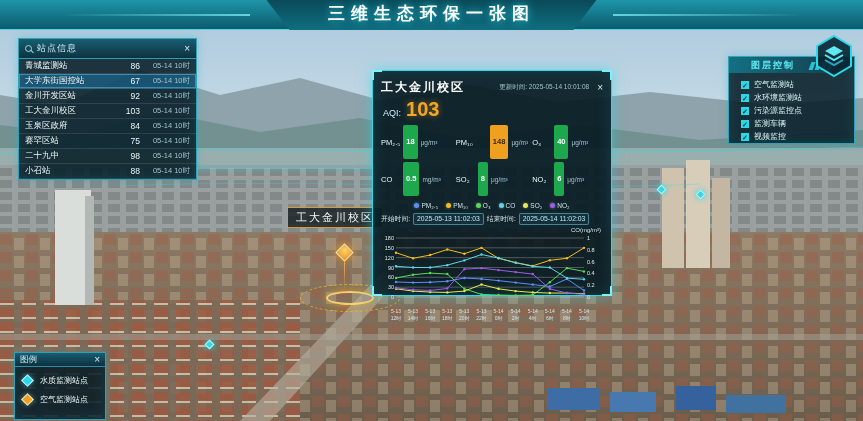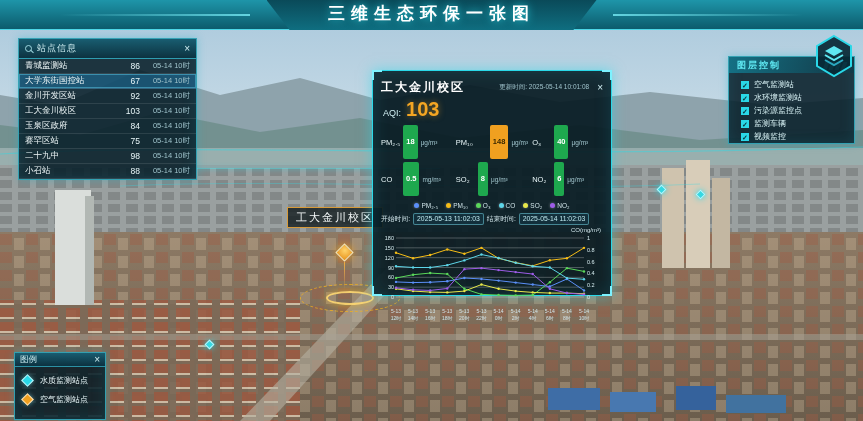--- a/index.html
+++ b/index.html
@@ -67,21 +67,21 @@
   .lg-item { display:flex; align-items:center; gap:2px; font-size:6.5px; color:#cfe3e8; cursor:pointer; }
   .lg-dot { width:5px; height:5px; border-radius:50%; box-shadow:0 0 3px rgba(255,255,255,.4); }
   .time-range { display:flex; align-items:center; gap:3px; padding:3px 8px 0; font-size:6.8px; color:#cfe3e8; }
   .tr-value { border:1px solid rgba(120,220,235,.5); border-radius:2px; padding:0 3px; line-height:10px;
     color:#bfe9ef; background:rgba(20,60,75,.5); cursor:pointer; }
   .axis-units { display:flex; justify-content:flex-end; padding:2px 10px 0; font-size:6px; color:#cfe3e8; }
   .chart { display:block; width:226px; height:98px; margin:0 auto; }
 
   
   .layer-panel { left:728px; top:56px; width:127px; height:88px; }
-  .lp-head { height:16px; display:flex; align-items:center; padding:0 8px;
+  .lp-head { height:16px; display:flex; align-items:center; padding:0 22px;
     background:linear-gradient(90deg,rgba(20,115,135,.95),rgba(10,60,75,.55)); }
   .lp-title { color:#5fe8f2; font-weight:bold; font-size:9px; letter-spacing:2px; flex:1; }
   .stripes i { display:inline-block; width:4px; height:8px; background:#2ad8e8; margin-left:2px;
     transform:skewX(-20deg); opacity:.85; }
   .lp-list { padding:5px 12px; }
   .layer-row { display:flex; align-items:center; gap:5px; height:13px; cursor:pointer; }
   .cbx { width:8px; height:8px; border:1px solid #2ad8e8; background:rgba(10,40,55,.8); color:#06323c;
     font-size:7px; line-height:8px; text-align:center; flex:0 0 8px; }
   .cbx.on { background:#2ad8e8; font-weight:bold; }
   .layer-label { color:#d9f3f6; font-size:8px; }

